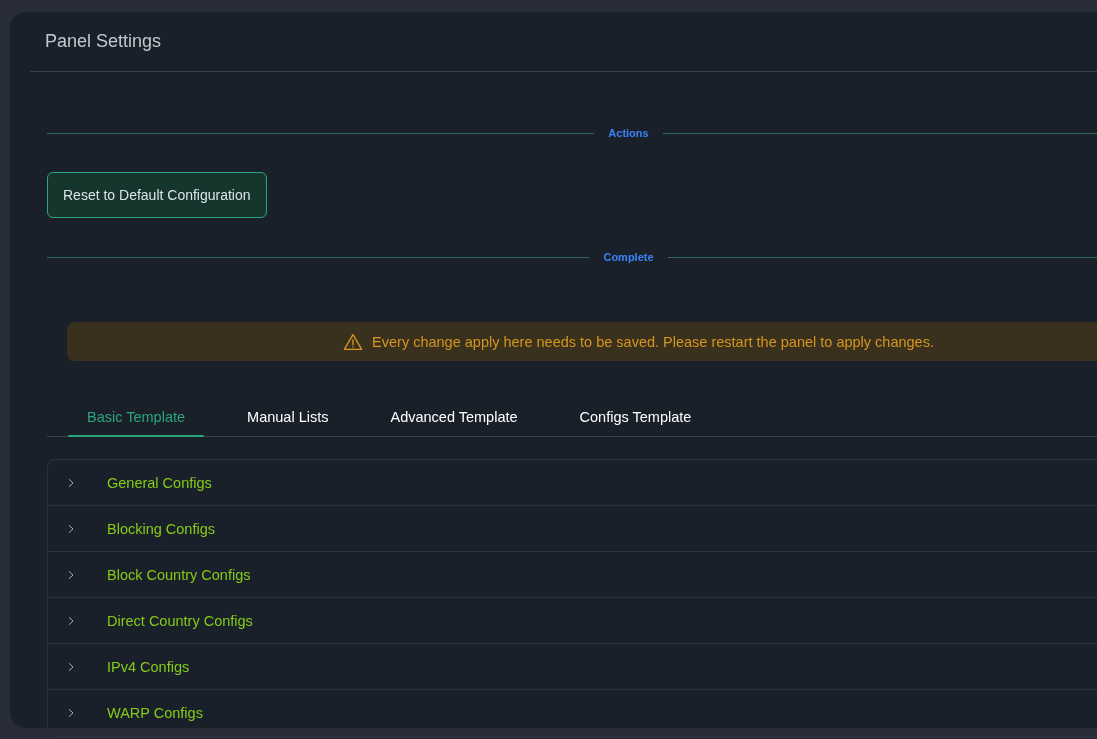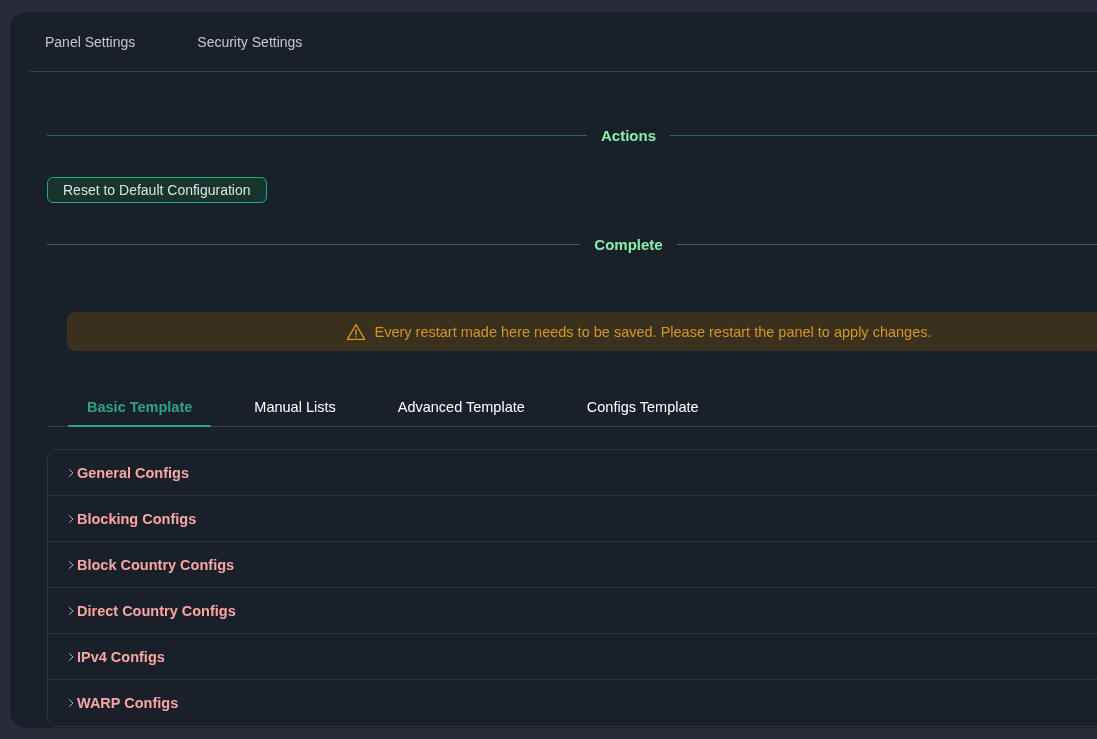--- a/index.html
+++ b/index.html
@@ -23,21 +23,21 @@
     height: 60px;
     display: flex;
     align-items: stretch;
     gap: 62px;
     padding-left: 15px;
     border-bottom: 1px solid #3a4048;
   }
   .tab {
     display: flex;
     align-items: center;
-    font-size: 14px;
+    font-size: 18px;
     color: #c3c8ce;
     cursor: pointer;
     position: relative;
     white-space: nowrap;
   }
   .tab.active { color: var(--accent, #2aa57c); font-weight: 600; }
   .tab.active::after {
     content: "";
     position: absolute;
     left: -2px; right: -2px; bottom: -1px;
@@ -52,30 +52,30 @@
     align-items: center;
     margin-top: 55px;
   }
   .divider .line {
     flex: 1;
     height: 1px;
     background: var(--divider-line, #2c6b59);
   }
   .divider .divider-label {
     margin: 0 14px;
-    font-size: 15px;
+    font-size: 11px;
     font-weight: 700;
-    color: #86efac;
+    color: #3b82f6;
     white-space: nowrap;
   }
   .divider.second { margin-top: 33px; }
   .reset-btn {
     display: block;
     margin-top: 33px;
-    height: 26px;
+    height: 46px;
     padding: 0 15px;
     font-family: "Liberation Sans", sans-serif;
     font-size: 14px;
     color: #dde2e6;
     background: #16352c;
     border: 1px solid var(--accent, #2aa57c);
     border-radius: 6px;
     cursor: pointer;
   }
   
@@ -106,21 +106,21 @@
   .subtab {
     display: flex;
     align-items: center;
     padding: 0 19px;
     font-size: 14.5px;
     color: #ffffff;
     cursor: pointer;
     position: relative;
     white-space: nowrap;
   }
-  .subtab.active { color: var(--accent, #2aa57c); font-weight: 700; }
+  .subtab.active { color: var(--accent, #2aa57c); font-weight: 400; }
   .subtab.active::after {
     content: "";
     position: absolute;
     left: 0; right: 0; bottom: -1px;
     height: 2px;
     background: var(--accent, #2aa57c);
     border-radius: 2px;
   }
   
   .collapse {
@@ -131,34 +131,32 @@
   .citem {
     height: 46px;
     display: flex;
     align-items: center;
     padding-left: 17px;
     cursor: pointer;
   }
   .citem:not(:last-child) { border-bottom: 1px solid #2c323c; }
   .chev { display: flex; align-items: center; }
   .citem .clabel {
-    margin-left: 0;
+    margin-left: 30px;
     font-size: 14.5px;
-    color: #fca5a5;
-    font-weight: bold;
+    color: #84cc16;
   }
 </style>
 </head>
 <body>
 
 <div class="card">
 
   <div class="tabs">
     <div class="tab">Panel Settings</div>
-    <div class="tab">Security Settings</div>
   </div>
 
   <div class="content">
 
     <div class="divider">
       <span class="line"></span>
       <span class="divider-label">Actions</span>
       <span class="line"></span>
     </div>
 
@@ -171,21 +169,21 @@
     </div>
 
     <div class="warning-banner">
       <span class="warn-icon">
         <svg width="20" height="20" viewBox="0 0 24 24" fill="none">
           <path d="M12 3.2 L22.4 20.8 L1.6 20.8 Z" stroke="#d6951f" stroke-width="1.6" stroke-linejoin="round"></path>
           <line x1="12" y1="9.6" x2="12" y2="15.4" stroke="#d6951f" stroke-width="1.7" stroke-linecap="round"></line>
           <circle cx="12" cy="18" r="1" fill="#d6951f"></circle>
         </svg>
       </span>
-      <span>Every restart made here needs to be saved. Please restart the panel to apply changes.</span>
+      <span>Every change apply here needs to be saved. Please restart the panel to apply changes.</span>
     </div>
 
     <div class="subtabs">
       <div class="subtab active">Basic Template</div>
       <div class="subtab">Manual Lists</div>
       <div class="subtab">Advanced Template</div>
       <div class="subtab">Configs Template</div>
     </div>
 
     <div class="collapse">

